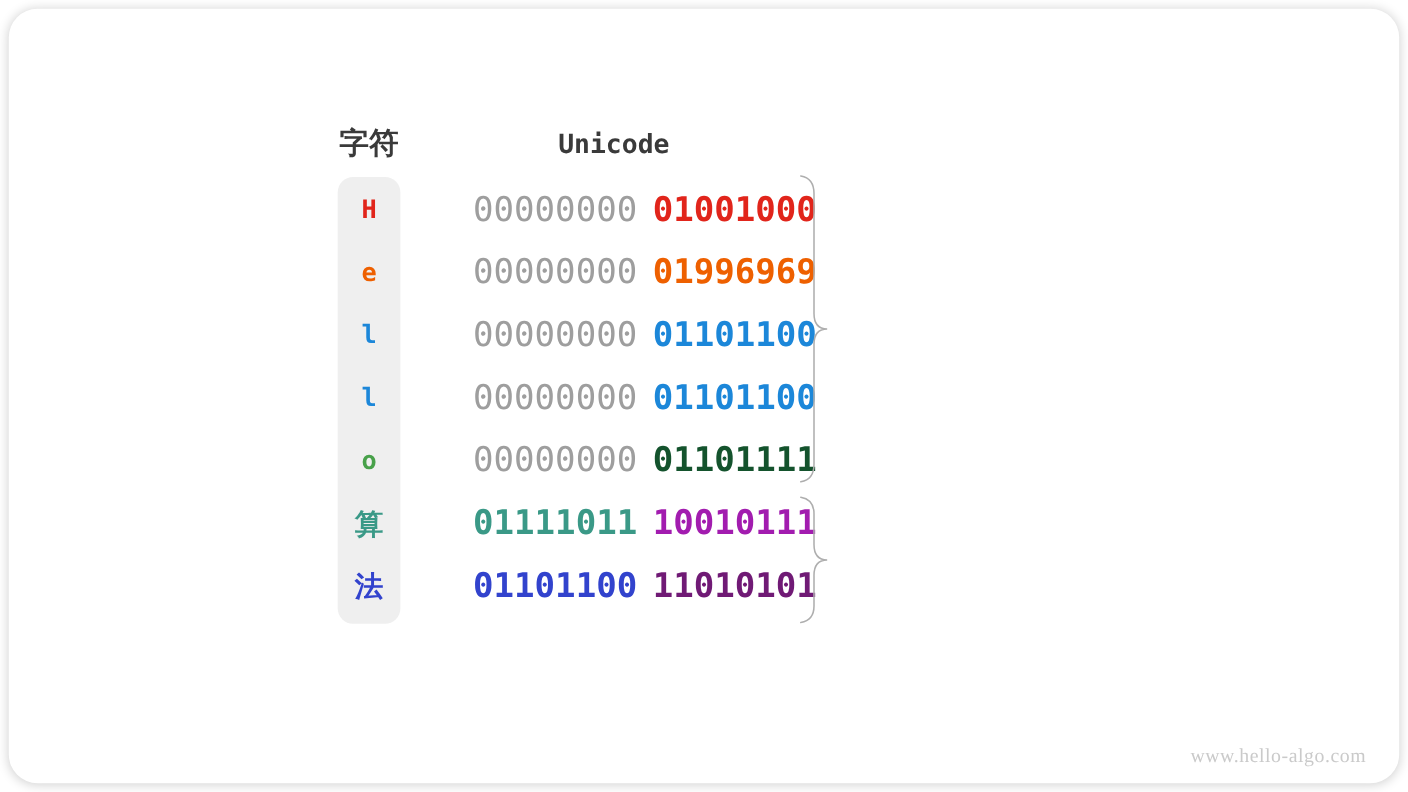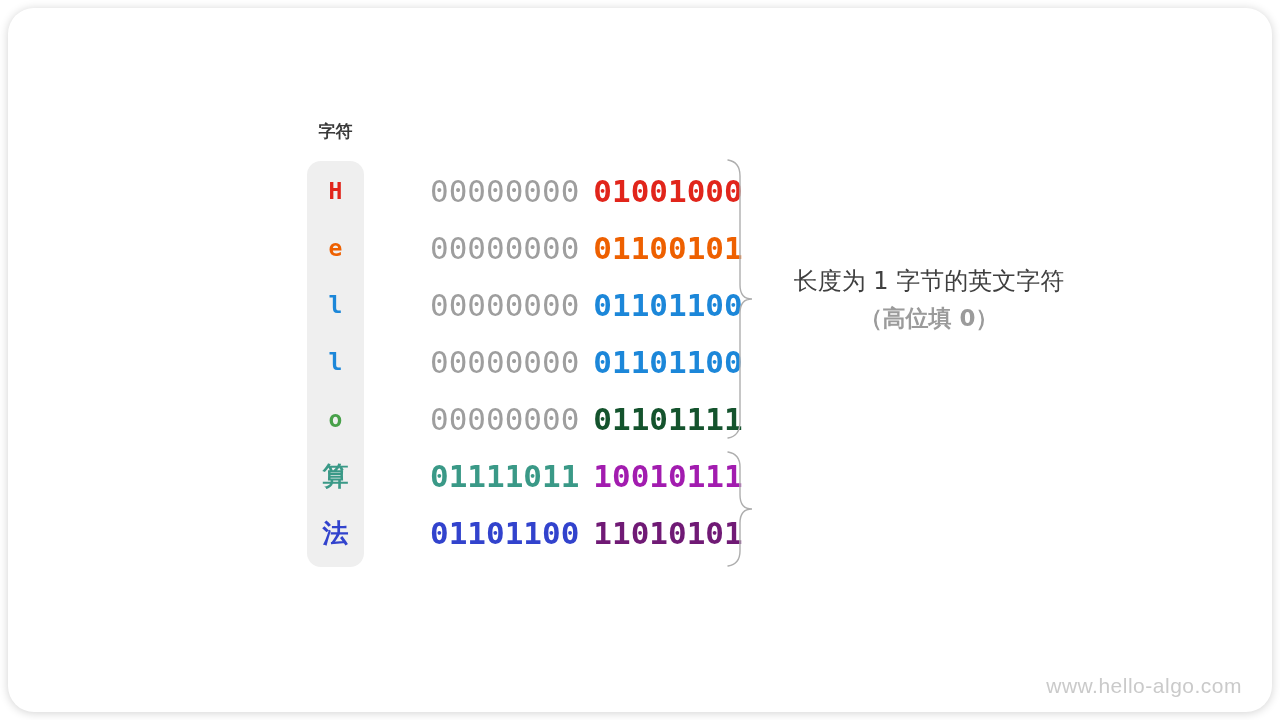--- a/index.html
+++ b/index.html
@@ -8,21 +8,21 @@
     background:#ffffff;
     font-family:"DejaVu Sans","Liberation Sans",sans-serif;
   }
   .card{
     position:absolute;left:8px;top:8px;right:8px;bottom:8px;
     background:#ffffff;border-radius:26px;
     box-shadow:0 1px 10px rgba(0,0,0,0.18);
   }
   .hdr{
     position:absolute;top:116px;height:30px;line-height:30px;
-    font-weight:700;font-size:17px;color:#3a3a3a;text-align:center;
+    font-weight:700;font-size:27px;color:#3a3a3a;text-align:center;
   }
   #hdr-char{left:307px;width:57px;}
   #hdr-unicode{left:430px;width:256px;font-family:"DejaVu Sans Mono","Liberation Mono",monospace;font-size:24px;}
   .pill{
     position:absolute;left:307px;top:161px;width:57px;height:406px;
     background:#efefef;border-radius:14px;
   }
   .row{position:absolute;left:307px;height:58px;display:flex;align-items:center;}
   .row .char{
     width:57px;text-align:center;font-weight:700;font-size:24px;
@@ -43,43 +43,44 @@
     position:absolute;left:758px;width:342px;text-align:center;
     color:#3f3f3f;font-size:24px;line-height:1.3;
   }
   #note-1{top:266px;}
   #note-2{top:487px;}
   .note .sub{
     margin-top:7px;color:#9b9b9b;font-weight:700;font-size:23px;
   }
   #watermark{
     position:absolute;right:38px;bottom:22px;
-    font-family:Liberation Sans, sans-serif;
-    font-size:21px;color:#cacaca;letter-spacing:0.5px;
+    font-family:Liberation Serif, serif;
+    font-size:18px;color:#cacaca;letter-spacing:0.5px;
   }
 </style>
 </head>
 <body>
 
 <div id="stage">
   <div class="card"></div>
 
   <div class="hdr" id="hdr-char">字符</div>
+  <div class="hdr" id="hdr-unicode">Unicode</div>
 
   <div class="pill"></div>
 
   <div id="rows">
   <div class="row" style="top: 162px;">
     <span class="char latin" style="color: rgb(225, 37, 27);">H</span>
     <span class="bits"><span class="b1" style="color: rgb(158, 158, 158);">00000000</span><span class="b2" style="color: rgb(225, 37, 27);">01001000</span></span>
   </div>
 
   <div class="row" style="top: 219px;">
     <span class="char latin" style="color: rgb(238, 96, 0);">e</span>
-    <span class="bits"><span class="b1" style="color: rgb(158, 158, 158);">00000000</span><span class="b2" style="color: rgb(238, 96, 0);">01100101</span></span>
+    <span class="bits"><span class="b1" style="color: rgb(158, 158, 158);">00000000</span><span class="b2" style="color: rgb(238, 96, 0);">01996969</span></span>
   </div>
 
   <div class="row" style="top: 276px;">
     <span class="char latin" style="color: rgb(28, 135, 217);">l</span>
     <span class="bits"><span class="b1" style="color: rgb(158, 158, 158);">00000000</span><span class="b2" style="color: rgb(28, 135, 217);">01101100</span></span>
   </div>
 
   <div class="row" style="top: 333px;">
     <span class="char latin" style="color: rgb(28, 135, 217);">l</span>
     <span class="bits"><span class="b1" style="color: rgb(158, 158, 158);">00000000</span><span class="b2" style="color: rgb(28, 135, 217);">01101100</span></span>
@@ -101,19 +102,15 @@
   </div>
 </div>
 
   <svg class="brace" id="brace-1" width="32" height="280" style="top:159px;" viewBox="0 0 32 280">
     <path d="M4,1 Q16,3 16,17 L16,126 Q16,140 28,140 Q16,140 16,154 L16,263 Q16,277 4,279"></path>
   </svg>
   <svg class="brace" id="brace-2" width="32" height="116" style="top:451px;" viewBox="0 0 32 116">
     <path d="M4,1 Q16,3 16,16 L16,44 Q16,58 28,58 Q16,58 16,72 L16,100 Q16,113 4,115"></path>
   </svg>
 
-  <div class="note" id="note-1">
-    <div>长度为 1 字节的英文字符</div>
-    <div class="sub">（高位填 0）</div>
-  </div>
 
   <div id="watermark">www.hello-algo.com</div>
 </div>
 
 </body></html>

